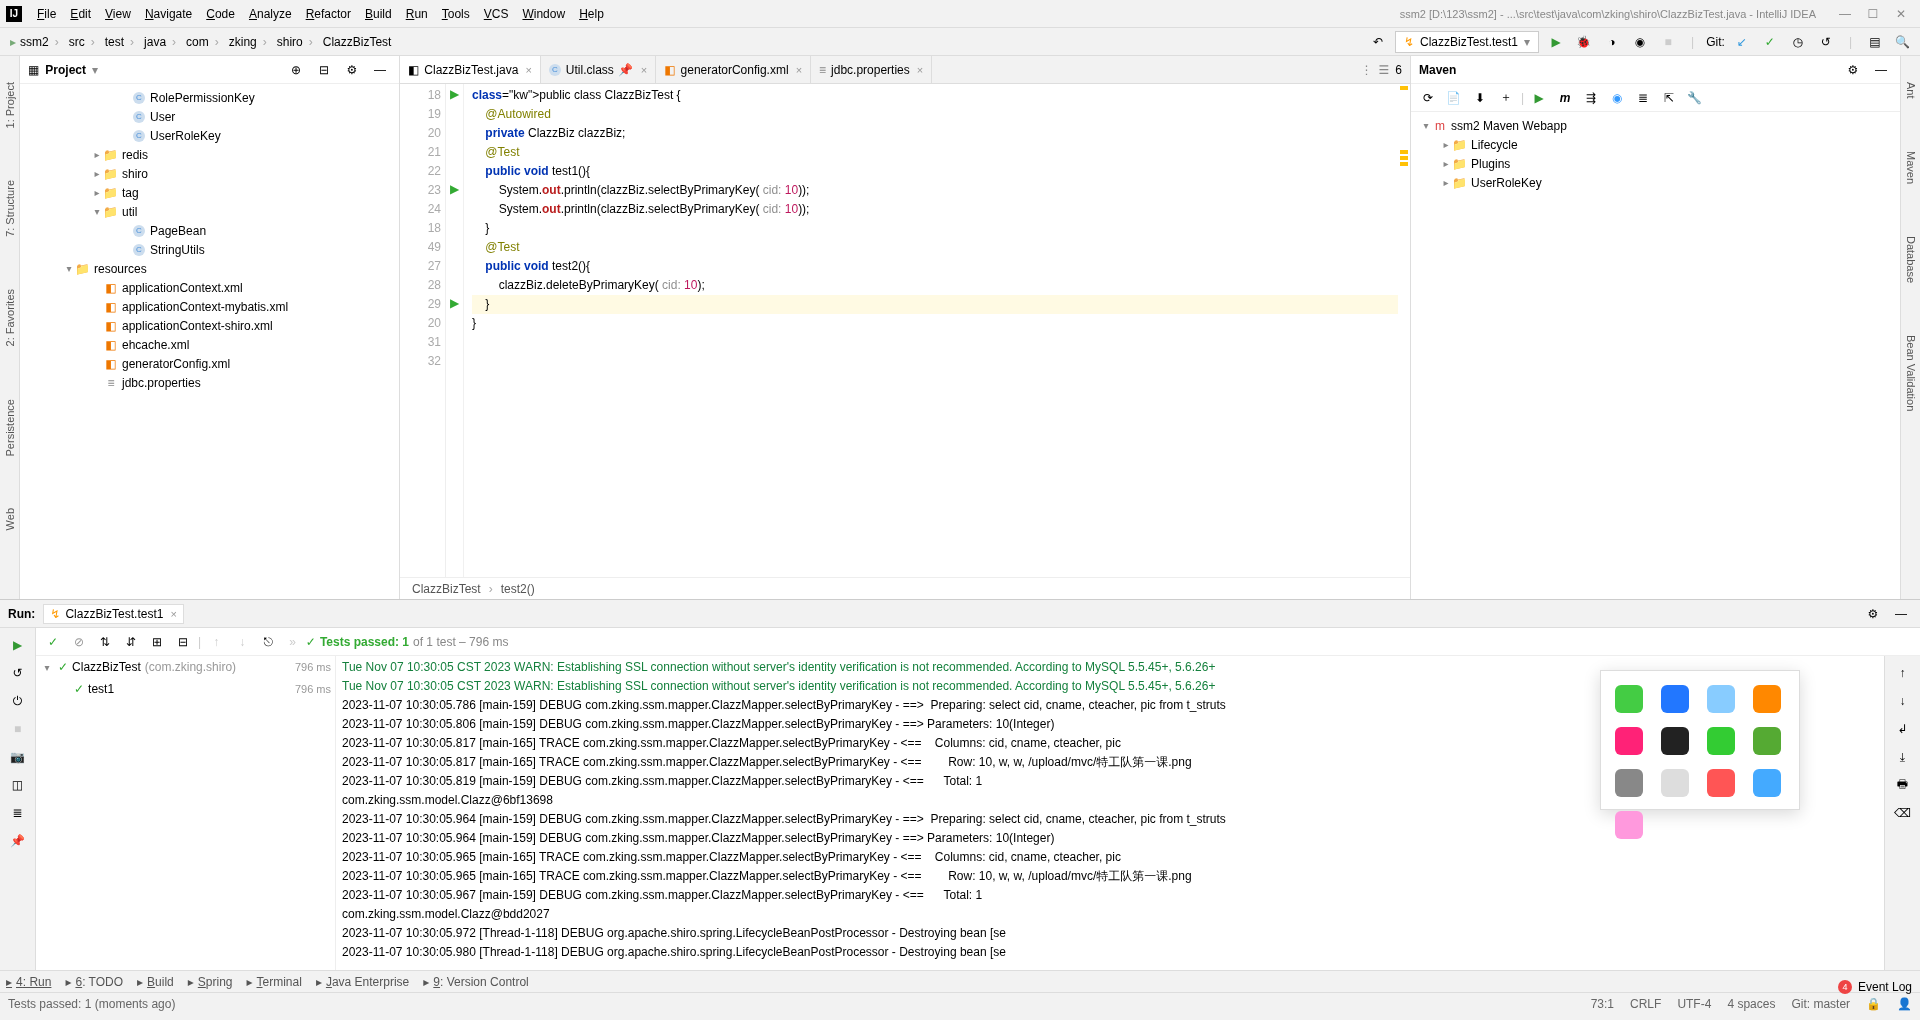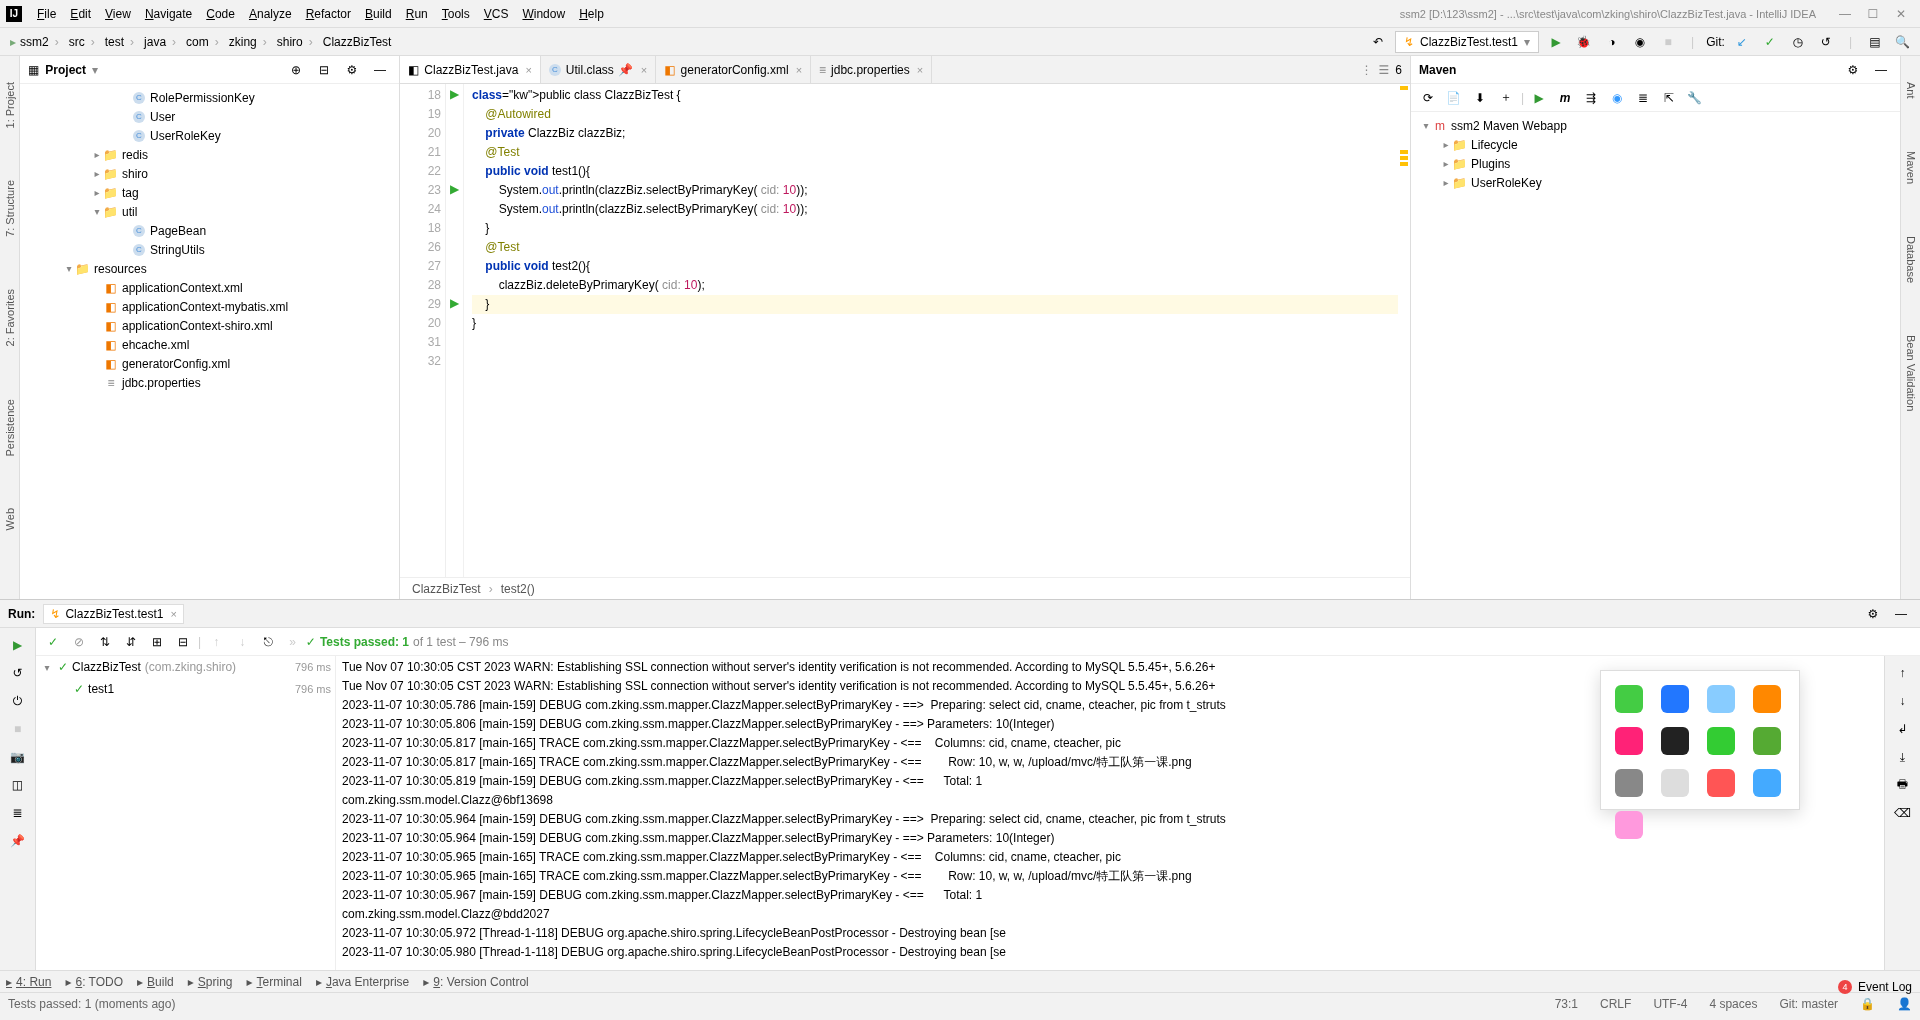--- a/index.html
+++ b/index.html
@@ -34,45 +34,45 @@
 .tab.active{background:#fff}
 .close-x{color:#999;font-size:11px;margin-left:2px;cursor:pointer}
 .tab-extra{margin-left:auto;display:flex;align-items:center;gap:6px;padding:0 8px}
 .code-area{display:flex;flex:1;overflow:hidden}
 .gutter-col{width:46px;background:#fff;border-right:1px solid #eee;text-align:right;color:#aaa;font-family:Consolas,monospace;font-size:12px;padding:2px 4px 2px 0;line-height:19px}
 .icon-col{width:18px;background:#fff;border-right:1px solid #f0f0f0}
 .icon-col div{height:19px;display:flex;align-items:center;justify-content:center;font-size:10px;color:#6b6}
 .code{flex:1;font-family:Consolas,monospace;font-size:13px;line-height:19px;padding:2px 0 2px 8px;white-space:pre;overflow:auto}
 .kw{color:#0033b3;font-weight:bold}
 .ann{color:#808000}
-.fld{color:#1d4ed8;font-weight:normal}
+.fld{color:#b91c1c;font-weight:bold}
 .param{color:#909090}
 .num{color:#be185d}
 .maven-panel{width:490px;background:#fff;border-left:1px solid #ddd;display:flex;flex-direction:column}
 .maven-toolbar{height:28px;display:flex;align-items:center;gap:4px;padding:0 6px;border-bottom:1px solid #eee}
 .maven-tree{flex:1;padding:4px 0}
 .right-gutter{width:20px;background:#f2f2f2;border-left:1px solid #ddd;display:flex;flex-direction:column;align-items:center;gap:40px;padding-top:20px}
 .breadcrumb-bar{height:22px;display:flex;align-items:center;padding:0 12px;gap:8px;border-top:1px solid #eee;font-size:12px;color:#555}
 .run-panel{height:371px;background:#fff;border-top:1px solid #ccc;display:flex;flex-direction:column}
 .run-header{height:28px;background:#f2f2f2;display:flex;align-items:center;padding:0 8px;border-bottom:1px solid #ddd;gap:8px}
 .run-tab{display:flex;align-items:center;gap:5px;padding:2px 6px;background:#fff;border:1px solid #ddd}
 .run-body{flex:1;display:flex;overflow:hidden}
 .run-left{width:36px;background:#f2f2f2;border-right:1px solid #ddd;display:flex;flex-direction:column;align-items:center;gap:6px;padding-top:6px}
 .run-toolbar{height:28px;border-bottom:1px solid #eee;display:flex;align-items:center;gap:4px;padding:0 6px}
 .test-tree{width:300px;border-right:1px solid #eee;overflow:auto}
 .test-row{display:flex;align-items:center;height:22px;padding:0 4px;gap:4px}
 .test-time{margin-left:auto;color:#999;font-size:11px}
 .console{flex:1;font-family:Consolas,monospace;font-size:12px;line-height:19px;overflow:auto;padding:2px 0 2px 6px;white-space:pre}
-.warn{color:#000000}
+.warn{color:#15803d}
 .run-right{width:36px;background:#f2f2f2;border-left:1px solid #ddd;display:flex;flex-direction:column;align-items:center;gap:6px;padding-top:6px}
 .bottom-tabs{height:22px;background:#f2f2f2;border-top:1px solid #ddd;display:flex;align-items:center;padding:0 6px;gap:14px}
 .bottom-tab{display:flex;align-items:center;gap:4px;cursor:pointer;font-size:11px;color:#555}
 .bottom-tab.active{text-decoration:underline}
 .status-bar{height:22px;background:#f2f2f2;border-top:1px solid #ddd;display:flex;align-items:center;padding:0 8px;font-size:11px;color:#666}
-.status-right{margin-left:auto;display:flex;gap:22px}
+.status-right{margin-left:auto;display:flex;gap:16px}
 .floating-tray{position:absolute;right:120px;bottom:210px;width:200px;height:140px;background:#fff;border:1px solid #ddd;box-shadow:0 4px 16px rgba(0,0,0,0.15);display:grid;grid-template-columns:repeat(4,1fr);gap:14px;padding:14px}
 .tray-icon{width:28px;height:28px;border-radius:6px}
 .marker-col{width:12px;background:#fff}
 </style>
 </head>
 <body>
 
 <div class="menubar">
  <div class="logo">IJ</div>
  <div id="menu-holder" style="display: flex;">
@@ -333,21 +333,21 @@
   <div class="code-area">
    <div class="gutter-col" id="gutter">
           <div>18</div>
           <div>19</div>
           <div>20</div>
           <div>21</div>
           <div>22</div>
           <div>23</div>
           <div>24</div>
           <div>18</div>
-          <div>26</div>
+          <div>49</div>
           <div>27</div>
           <div>28</div>
           <div>29</div>
           <div>20</div>
           <div>31</div>
           <div>32</div>
         </div>
    <div class="icon-col" id="icon-col">
           <div>
             <span style="color:#3a3">▶</span>

